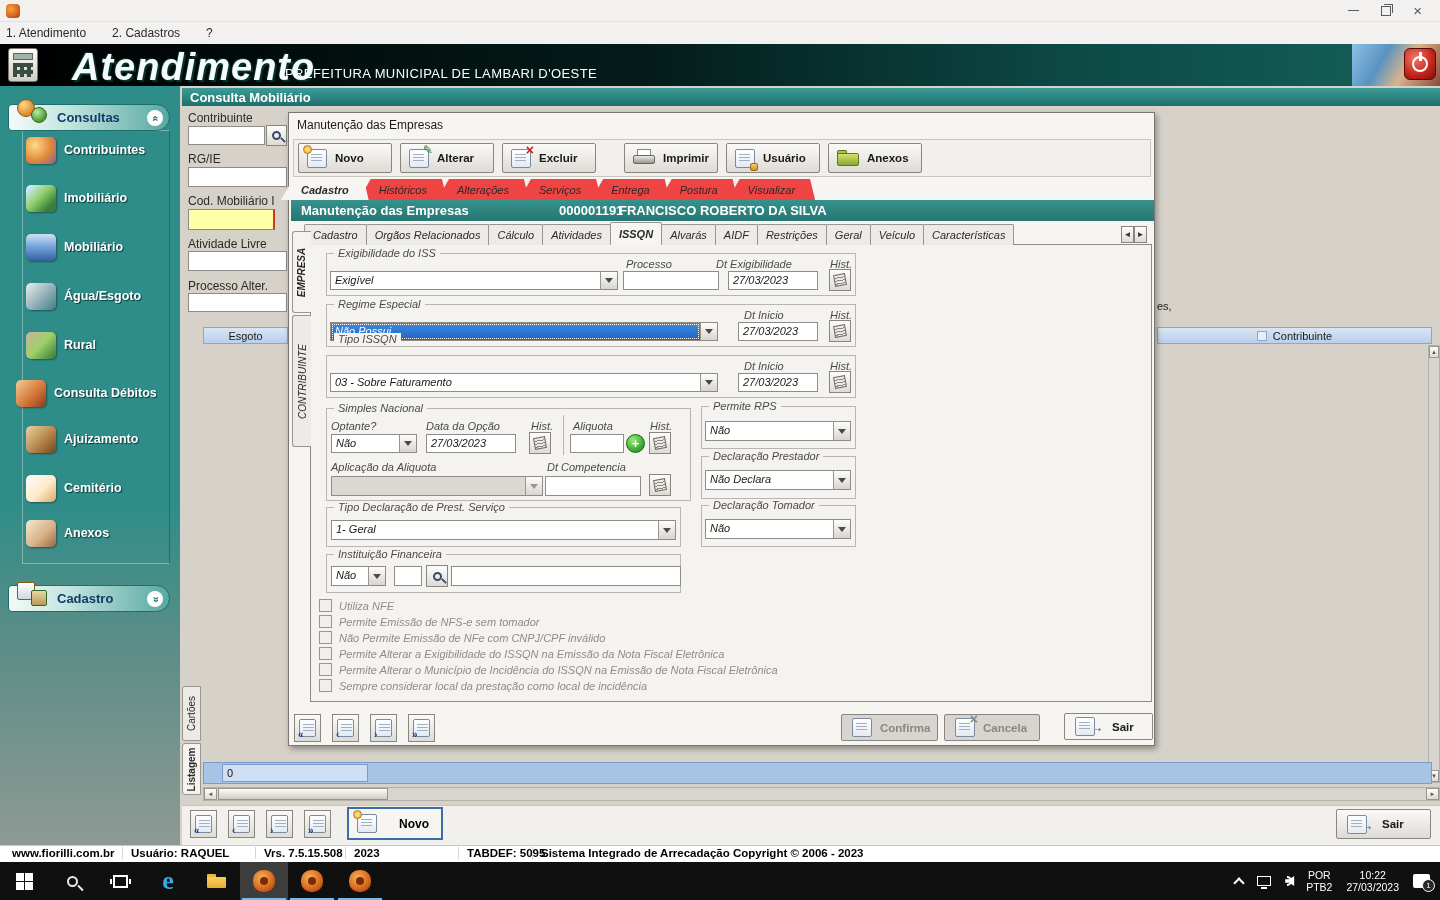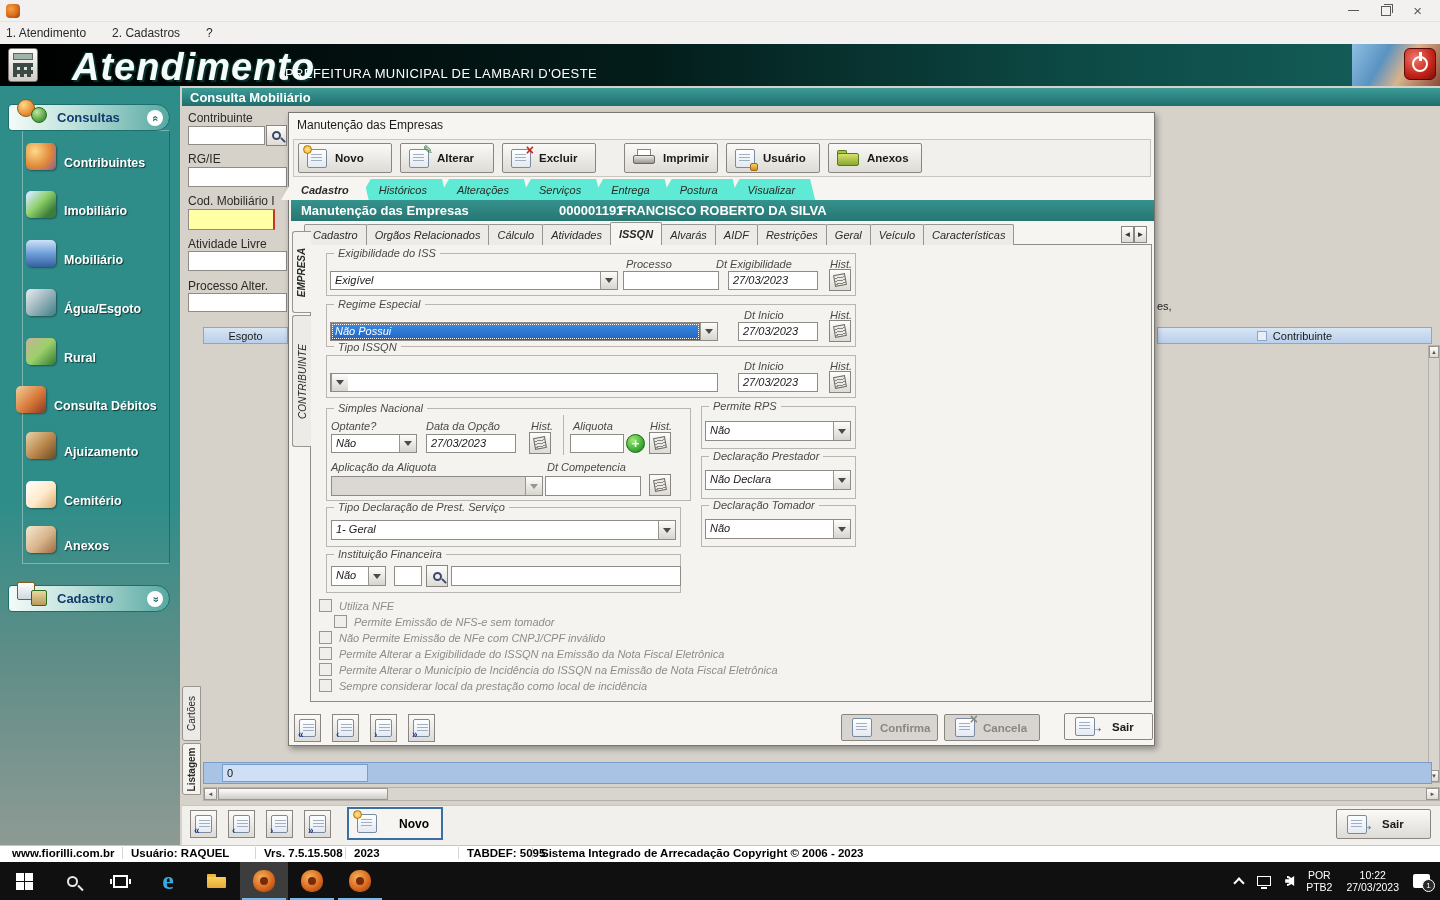--- a/index.html
+++ b/index.html
@@ -38,21 +38,21 @@
   .sidebar{left:0;top:86px;width:180px;height:759px;background:linear-gradient(180deg,#2f8d89 0%,#2f8d89 55%,#5f8d87 75%,#8e9a94 100%)}
   .sframe{left:22px;top:130px;width:148px;height:434px;border:1px solid rgba(255,255,255,.35);border-right-color:rgba(0,0,0,.25)}
   .shead{left:8px;width:162px;height:27px;border-radius:4px 14px 14px 4px;background:linear-gradient(90deg,#f4fbf8 0%,#bfe2dc 40%,#57a8a2 100%);display:flex;align-items:center;padding-left:48px;border:1px solid #1e6f6c}
   .shead .hlabel{color:#123a6e;font-weight:bold;font-size:13px}
   .shead-ico{position:absolute;left:6px;top:-8px;width:36px;height:32px}
   .shead-ico i{position:absolute;width:18px;height:18px;border-radius:50%;background:radial-gradient(circle at 35% 30%,#ffd98a,#e0852a 70%);left:2px;top:2px;border:1px solid #8a5a1a}
   .shead-ico u{position:absolute;width:16px;height:16px;border-radius:50%;background:radial-gradient(circle at 35% 30%,#bfe8a0,#4a9a3a 70%);left:16px;top:10px;border:1px solid #2a6a22}
   .chev-circle{position:absolute;right:6px;top:5px;width:16px;height:16px;background:#fff;border-radius:50%;display:flex;align-items:center;justify-content:center}
   .chev-circle b{color:#1e6f6c;font-size:11px;line-height:1;transform:rotate(90deg);font-weight:bold}
   .chev-circle.down b{transform:rotate(-90deg)}
-  .snav-item{left:26px;width:150px;height:40px;display:flex;align-items:flex-end;gap:8px;cursor:pointer}
+  .snav-item{left:26px;width:150px;height:40px;display:flex;align-items:center;gap:8px;cursor:pointer}
   .snav-label{color:#fff;font-weight:bold;font-size:12.5px;text-shadow:1px 1px 1px #0b3a36}
   .ic{width:30px;height:27px;border-radius:5px;flex:none;box-shadow:1px 1px 2px rgba(0,0,0,.4)}
   .ic1{background:radial-gradient(circle at 30% 30%,#ffd98a,#e08a3a 55%,#8a5a9a)}
   .ic2{background:linear-gradient(135deg,#cfe8f8 10%,#8fd06a 45%,#3c7d3a 80%)}
   .ic3{background:linear-gradient(180deg,#cfe2f8,#6f9fd8 50%,#35609f)}
   .ic4{background:linear-gradient(135deg,#e8eef0,#9ab4bc 50%,#3e7e88)}
   .ic5{background:linear-gradient(135deg,#c8b49a,#9cd06a 50%,#2f7a33)}
   .ic6{background:linear-gradient(135deg,#f0cf9a,#d8793a 55%,#8a3a22)}
   .ic7{background:linear-gradient(135deg,#e8d4aa,#b8854a 55%,#6a4a22)}
   .ic8{background:linear-gradient(135deg,#ffffff,#ffe9c9 55%,#d8a86a)}
@@ -85,21 +85,21 @@
   .bdg-edit{right:-5px;top:-6px;color:#2a7a3a;font-size:12px}
   .bdg-x{right:-4px;top:-7px;color:#c42318;font-size:14px}
   .prn{width:22px;height:18px;position:relative;flex:none}
   .prn .bodu{position:absolute;left:0;top:6px;width:22px;height:9px;background:linear-gradient(#eceae6,#9a968f);border:1px solid #6a675f;border-radius:2px}
   .prn .pap{position:absolute;left:4px;top:0;width:14px;height:8px;background:#fff;border:1px solid #8a8782}
   .fold{width:22px;height:16px;position:relative;flex:none}
   .fold .bk{position:absolute;left:0;top:3px;width:22px;height:13px;background:linear-gradient(#d8e06a,#8aa832);border:1px solid #5a7a1a;border-radius:2px}
   .fold .tab{position:absolute;left:0;top:0;width:10px;height:5px;background:#aac24a;border:1px solid #5a7a1a;border-bottom:none;border-radius:2px 2px 0 0}
 
   .otabs{left:2px;top:66px;height:21px;display:flex}
-  .otab{padding:0 20px;display:flex;align-items:center;font-size:11px;font-style:italic;background:#5eead4;clip-path:polygon(12px 0,calc(100% - 5px) 0,100% 100%,0 100%);margin-left:-10px;color:#2a2a26;cursor:pointer}
+  .otab{padding:0 20px;display:flex;align-items:center;font-size:11px;font-style:italic;background:#ef4444;clip-path:polygon(12px 0,calc(100% - 5px) 0,100% 100%,0 100%);margin-left:-10px;color:#2a2a26;cursor:pointer}
   .otab.active{background:#f6f5f2;font-weight:bold;z-index:2}
   .recbar{left:2px;top:87px;width:863px;height:21px;background:linear-gradient(180deg,#35928d,#267672);color:#fff;font-weight:bold;font-size:13px}
   .recbar span{position:absolute;top:3px}
 
   .itabs{left:16px;top:111px;height:21px;display:flex;z-index:3}
   .itab{padding:0 8px;display:flex;align-items:center;font-size:11px;font-style:italic;background:#edebe7;border:1px solid #9a968f;border-bottom:none;border-radius:2px 2px 0 0;margin-left:-1px;color:#2a2a26;cursor:pointer}
   .itab.active{background:#f6f5f2;font-weight:bold;position:relative;top:-2px;height:23px}
   .tabscroll{left:832px;top:113px;display:flex}
   .tabscroll span{width:13px;height:17px;background:linear-gradient(#fdfdfc,#dedbd5);border:1px solid #898682;font-size:8px;display:flex;align-items:center;justify-content:center;color:#333}
 
@@ -408,22 +408,23 @@
       <span class="arr"></span>
   </div>
   <span class="dlbl" style="left:455px;top:196px">Dt Inicio</span>
   <div class="fld" style="left:449px;top:209px;width:80px;height:19px">27/03/2023</div>
   <span class="dlbl" style="left:541px;top:196px">Hist.</span>
   <div class="histbtn" style="left:540px;top:207px">
       <span class="histg"></span>
     </div>
 
   <div class="fs" style="left:37px;top:242px;width:530px;height:43px"></div>
-  <span class="leg" style="left:45px;top:228px">Tipo ISSQN</span>
+  <span class="leg" style="left:45px;top:220px">Tipo ISSQN</span>
   <div class="dd" style="left:41px;top:260px;width:388px;height:19px">
+    <span class="txt">03 - Sobre Faturamento</span>
       <span class="arr"></span>
   </div>
   <span class="dlbl" style="left:455px;top:247px">Dt Inicio</span>
   <div class="fld" style="left:449px;top:260px;width:80px;height:19px">27/03/2023</div>
   <span class="dlbl" style="left:541px;top:247px">Hist.</span>
   <div class="histbtn" style="left:540px;top:258px">
       <span class="histg"></span>
     </div>
 
   <div class="fs" style="left:37px;top:295px;width:365px;height:93px"></div>
@@ -497,21 +498,21 @@
       <span class="mag">
         <i></i>
       </span>
     </div>
   <div class="fld" style="left:162px;top:453px;width:230px;height:20px"></div>
 
   <div class="cbrow" style="left:30px;top:486px">
     <span class="cb"></span>
       <span class="cbl">Utiliza NFE</span>
   </div>
-  <div class="cbrow" style="left:45px;top:502px">
+  <div class="cbrow" style="left:30px;top:502px">
     <span class="cb"></span>
       <span class="cbl">Permite Emissão de NFS-e sem tomador</span>
   </div>
   <div class="cbrow" style="left:30px;top:518px">
     <span class="cb"></span>
       <span class="cbl">Não Permite Emissão de NFe com CNPJ/CPF inválido</span>
   </div>
   <div class="cbrow" style="left:30px;top:550px">
     <span class="cb"></span>
       <span class="cbl">Permite Alterar o Município de Incidência do ISSQN na Emissão de Nota Fiscal Eletrônica</span>

